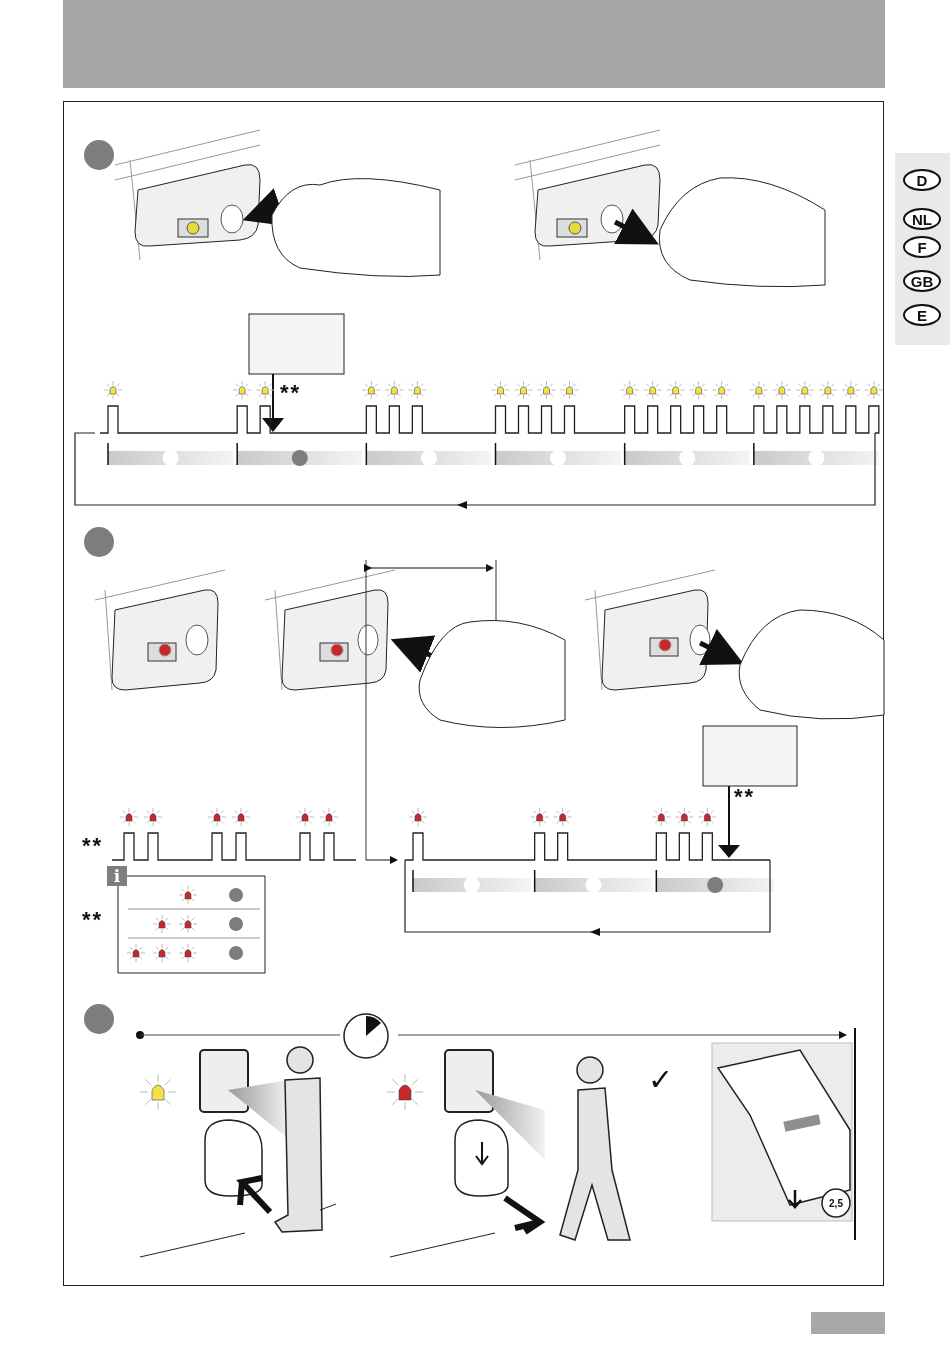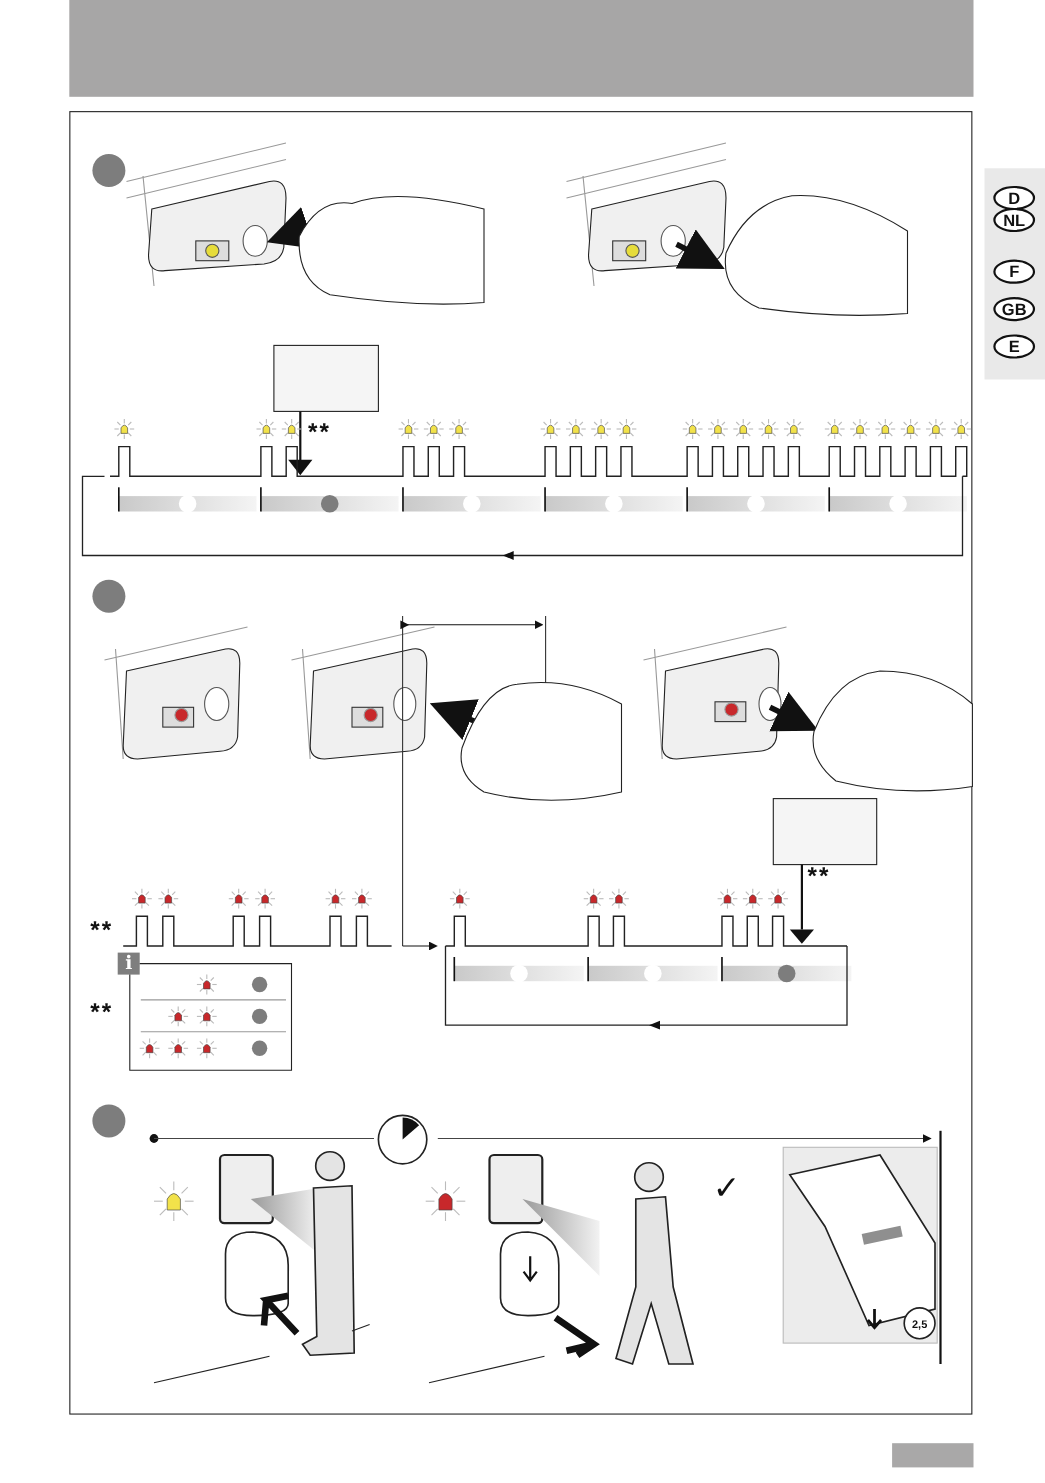--- a/index.html
+++ b/index.html
@@ -15,21 +15,21 @@
   .info-icon{position:absolute;left:107px;top:866px;width:20px;height:20px;background:#7e7e7e;color:#fff;font-weight:bold;font-family:"DejaVu Serif",serif;font-size:17px;text-align:center;line-height:20px;}
 </style>
 </head>
 <body>
 
 <div class="header-bar"></div>
 <div class="frame"></div>
 
 <div class="lang-tab"></div>
 <div class="lang-badge" style="top:169px">D</div>
-<div class="lang-badge" style="top:189px">NL</div>
+<div class="lang-badge" style="top:208px">NL</div>
 <div class="lang-badge" style="top:236px">F</div>
 <div class="lang-badge" style="top:270px">GB</div>
 <div class="lang-badge" style="top:304px">E</div>
 
 <div class="page-num"></div>
 
 <div class="step-dot" style="left:84px;top:140px"></div>
 <div class="step-dot" style="left:84px;top:527px"></div>
 <div class="step-dot" style="left:84px;top:1004px"></div>
 

